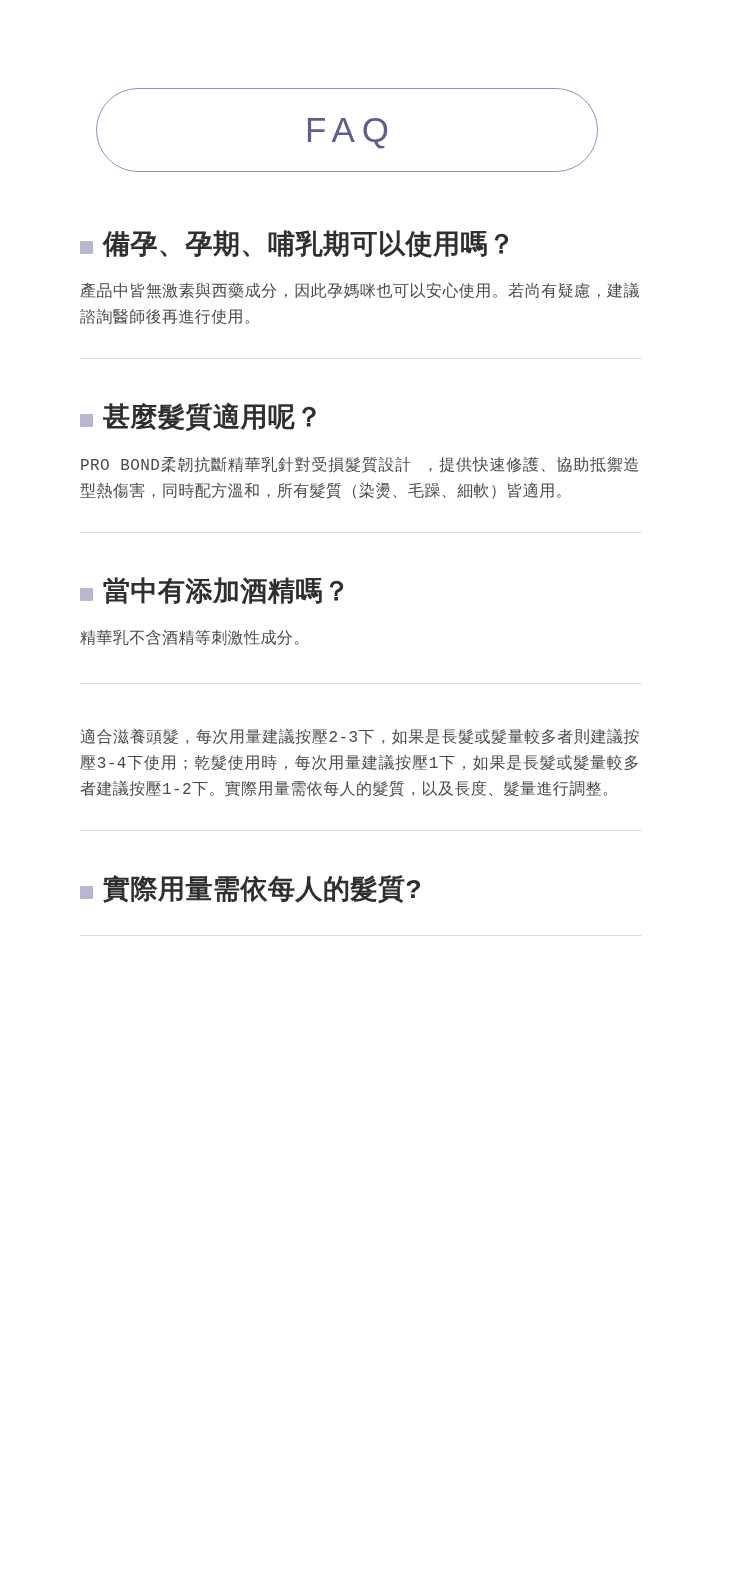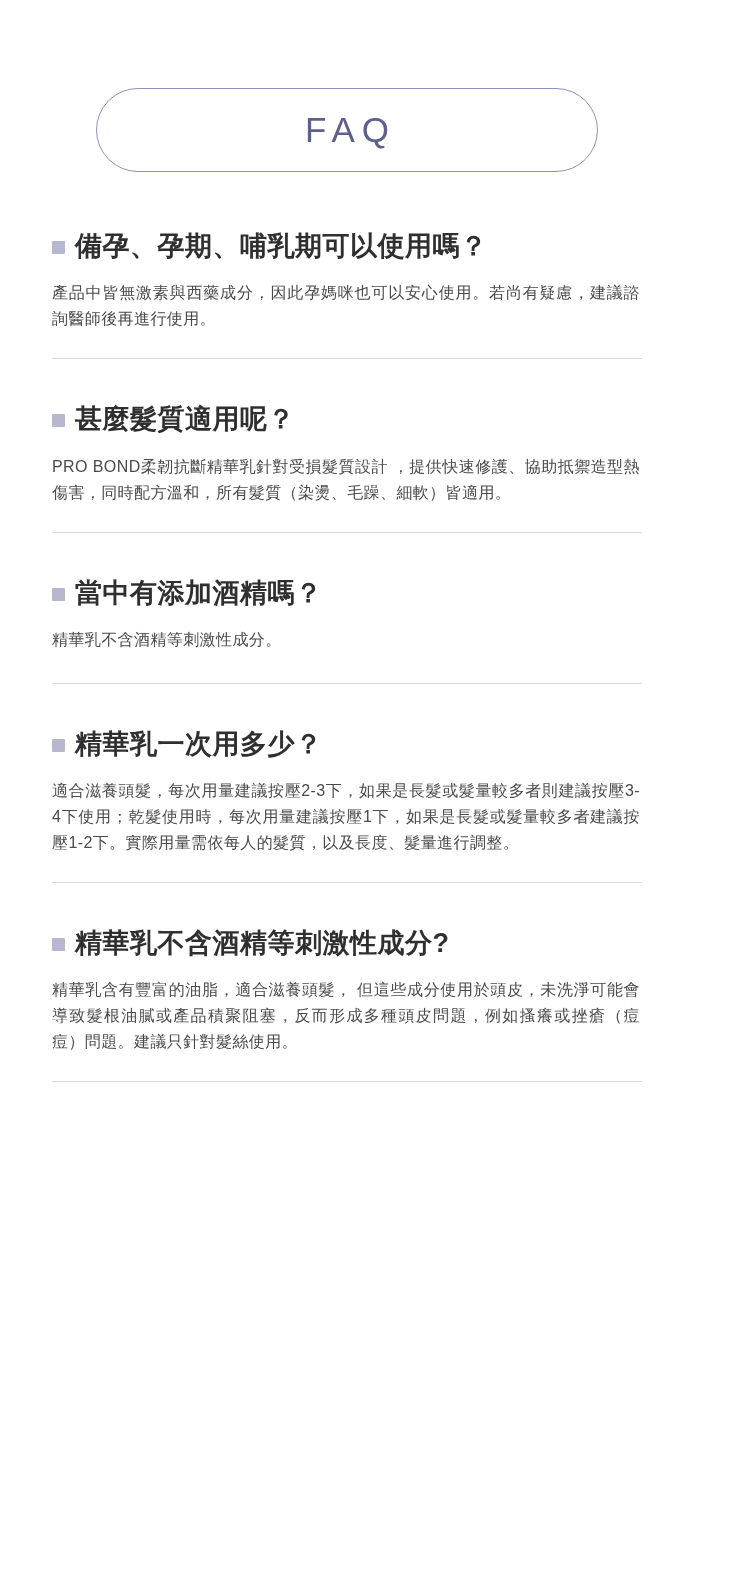--- a/index.html
+++ b/index.html
@@ -44,21 +44,22 @@
     font-size: 35px;
     letter-spacing: 7px;
     color: #5f5f8c;
     font-weight: 400;
     text-indent: 7px;
   }
 
   
   .faq-list {
     margin-top: 56px;
-    padding: 0 52px 0 52px;
+    padding: 0 52px 0 80px;
+    font-family: Liberation Mono, monospace;
   }
   .faq-item {
     padding-bottom: 14px;
   }
   .faq-item + .faq-item {
     padding-top: 28px;
   }
   .faq-q {
     display: flex;
     align-items: flex-start;
@@ -134,31 +135,26 @@
     <div class="faq-item">
       <div class="faq-q">
         <span class="q-bullet"></span>
         <span class="q-text">當中有添加酒精嗎？</span>
       </div>
       <p class="faq-a">精華乳不含酒精等刺激性成分。</p>
       <hr class="divider wide">
     </div>
 
     <div class="faq-item">
-      <div class="faq-q">
-        <span class="q-bullet"></span>
-        <span class="q-text">精華乳一次用多少？</span>
-      </div>
       <p class="faq-a">適合滋養頭髮，每次用量建議按壓2-3下，如果是長髮或髮量較多者則建議按壓3-4下使用；乾髮使用時，每次用量建議按壓1下，如果是長髮或髮量較多者建議按壓1-2下。實際用量需依每人的髮質，以及長度、髮量進行調整。</p>
       <hr class="divider">
     </div>
 
     <div class="faq-item">
       <div class="faq-q">
         <span class="q-bullet"></span>
-        <span class="q-text">精華乳不含酒精等刺激性成分?</span>
+        <span class="q-text">實際用量需依每人的髮質?</span>
       </div>
-      <p class="faq-a">精華乳含有豐富的油脂，適合滋養頭髮， 但這些成分使用於頭皮，未洗淨可能會導致髮根油膩或產品積聚阻塞，反而形成多種頭皮問題，例如搔癢或挫瘡（痘痘）問題。建議只針對髮絲使用。</p>
       <hr class="divider">
     </div>
 
   </div>
 </div>
 
 </body></html>

